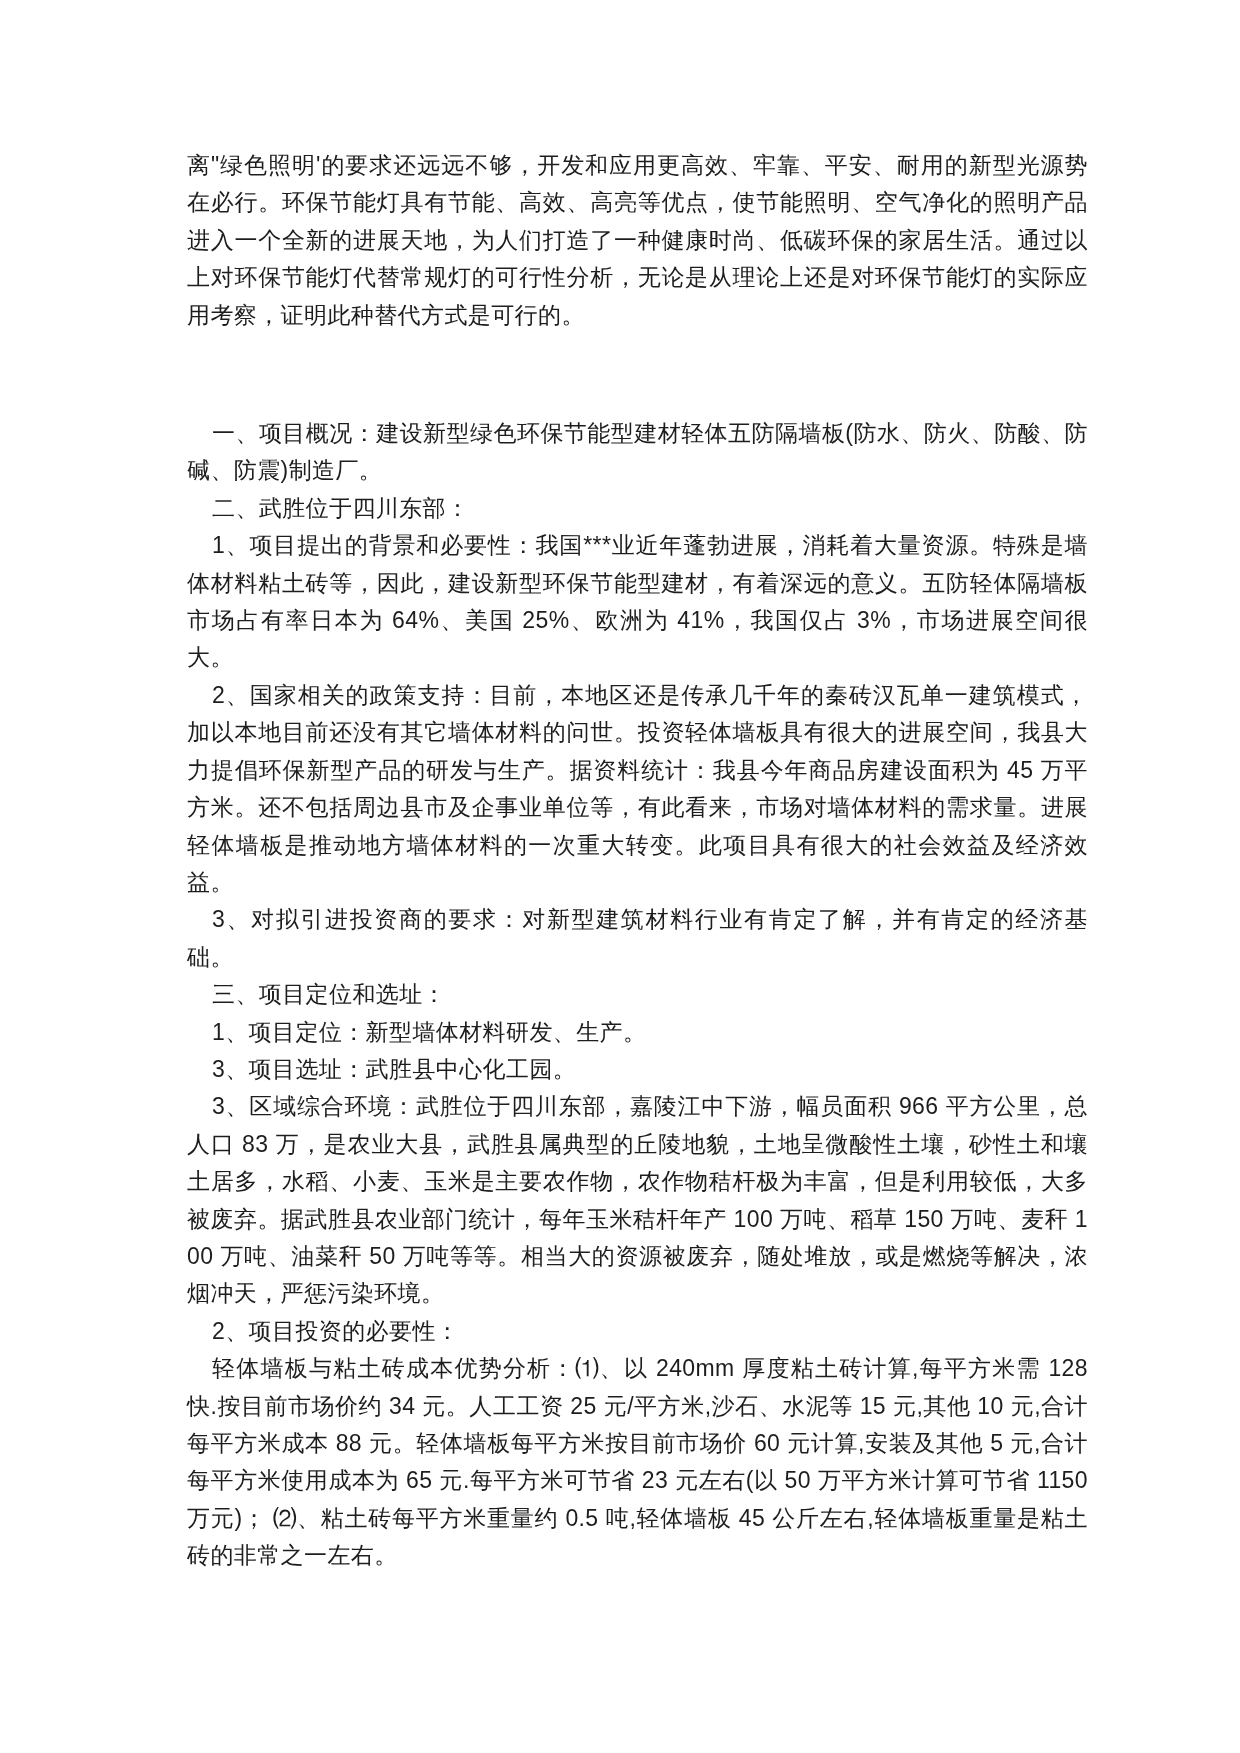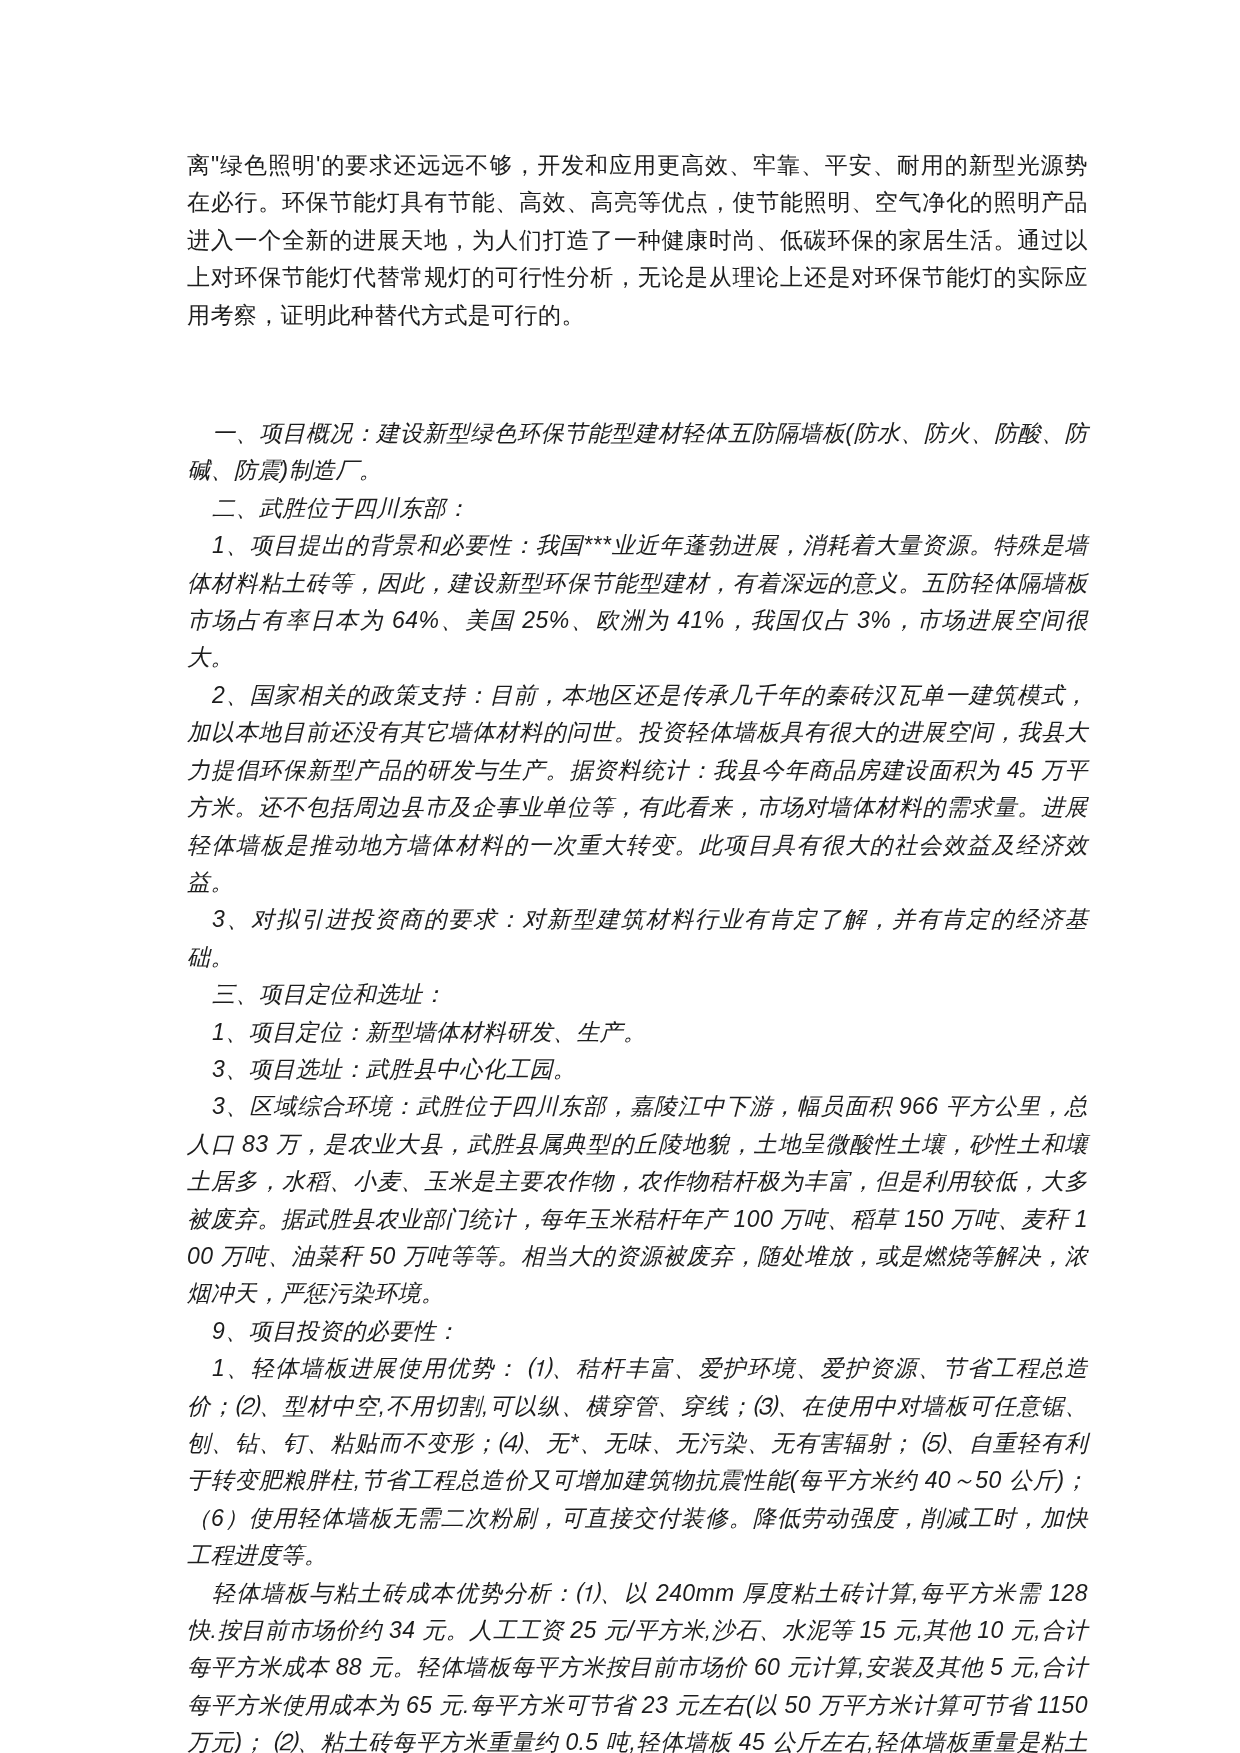--- a/index.html
+++ b/index.html
@@ -21,21 +21,20 @@
     font-family: "Liberation Sans", serif; 
     font-size: 23px;
     line-height: 37.4px;
     color: #1d1d1d;
     text-align: justify;
     letter-spacing: 0.4px;
     word-break: break-all;
   }
   .para.indent {
     text-indent: 25px;
-    font-style: italic;
   }
   .big-gap {
     height: 81px;
   }
 </style>
 </head>
 <body>
 
 <div class="page">
 
@@ -54,19 +53,18 @@
   <p class="para indent">3、对拟引进投资商的要求：对新型建筑材料行业有肯定了解，并有肯定的经济基础。</p>
 
   <p class="para indent">三、项目定位和选址：</p>
 
   <p class="para indent">1、项目定位：新型墙体材料研发、生产。</p>
 
   <p class="para indent">3、项目选址：武胜县中心化工园。</p>
 
   <p class="para indent">3、区域综合环境：武胜位于四川东部，嘉陵江中下游，幅员面积 966 平方公里，总人口 83 万，是农业大县，武胜县属典型的丘陵地貌，土地呈微酸性土壤，砂性土和壤土居多，水稻、小麦、玉米是主要农作物，农作物秸杆极为丰富，但是利用较低，大多被废弃。据武胜县农业部门统计，每年玉米秸杆年产 100 万吨、稻草 150 万吨、麦秆 100 万吨、油菜秆 50 万吨等等。相当大的资源被废弃，随处堆放，或是燃烧等解决，浓烟冲天，严惩污染环境。</p>
 
-  <p class="para indent">9、项目投资的必要性：</p>
+  <p class="para indent">2、项目投资的必要性：</p>
 
-  <p class="para indent">1、轻体墙板进展使用优势： ⑴、秸杆丰富、爱护环境、爱护资源、节省工程总造价；⑵、型材中空,不用切割,可以纵、横穿管、穿线；⑶、在使用中对墙板可任意锯、刨、钻、钉、粘贴而不变形；⑷、无*、无味、无污染、无有害辐射； ⑸、自重轻有利于转变肥粮胖柱,节省工程总造价又可增加建筑物抗震性能(每平方米约 40～50 公斤)；（6）使用轻体墙板无需二次粉刷，可直接交付装修。降低劳动强度，削减工时，加快工程进度等。</p>
 
   <p class="para indent">轻体墙板与粘土砖成本优势分析：⑴、以 240mm 厚度粘土砖计算,每平方米需 128 快.按目前市场价约 34 元。人工工资 25 元/平方米,沙石、水泥等 15 元,其他 10 元,合计每平方米成本 88 元。轻体墙板每平方米按目前市场价 60 元计算,安装及其他 5 元,合计每平方米使用成本为 65 元.每平方米可节省 23 元左右(以 50 万平方米计算可节省 1150 万元)； ⑵、粘土砖每平方米重量约 0.5 吨,轻体墙板 45 公斤左右,轻体墙板重量是粘土砖的非常之一左右。</p>
 
 </div>
 
 </body></html>

